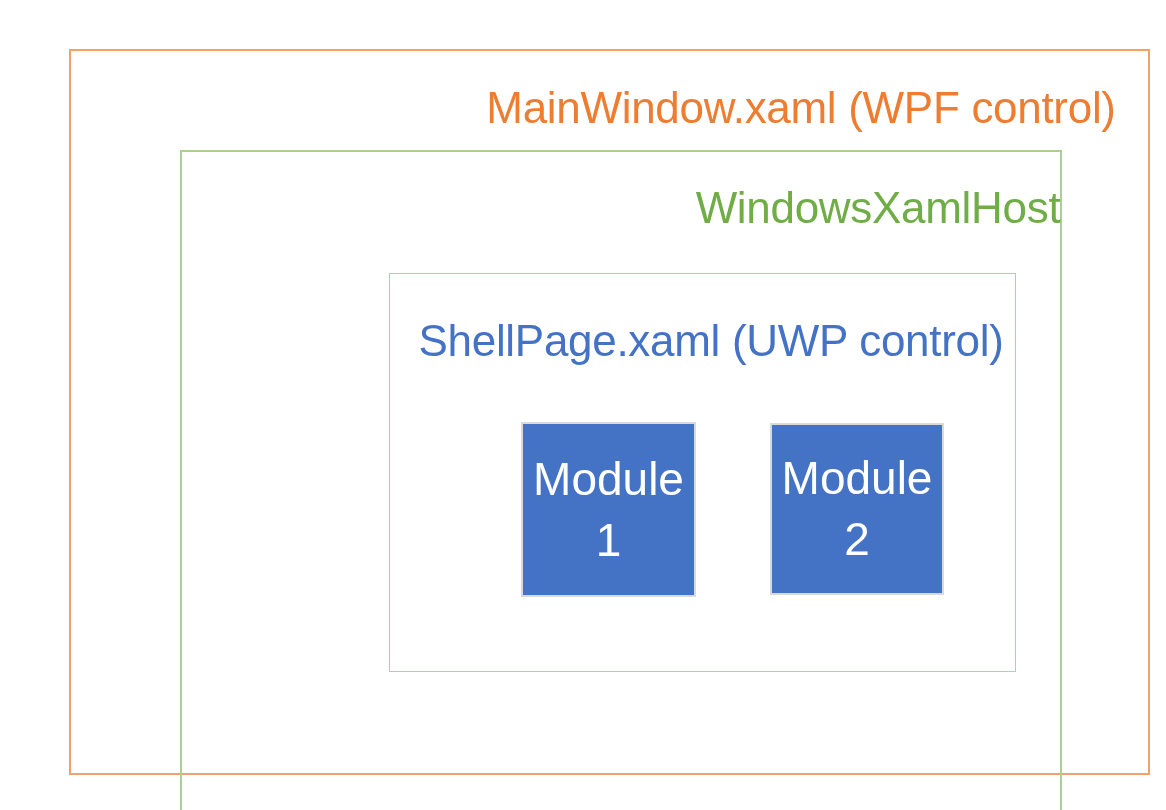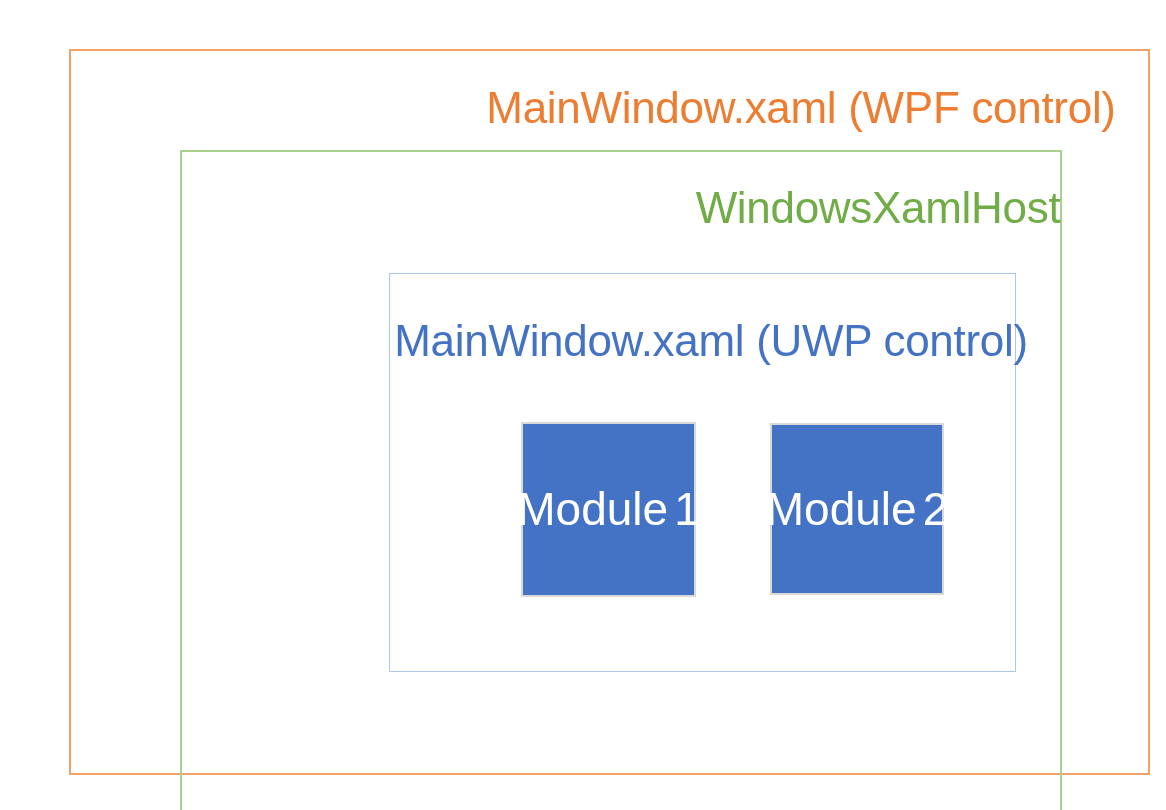--- a/index.html
+++ b/index.html
@@ -54,21 +54,21 @@
   .main-window-title { left: 727px; top: 54px; color: var(--main-window-text); }
   .xaml-host-title   { left: 693px; top: 53px; color: var(--xaml-host-text); }
   .shell-page-title  { left: 318px; top: 64px; color: var(--shell-page-text); }
 
   .module-box {
     position: absolute;
     background: var(--module-fill);
     border: 2px solid var(--module-border);
     color: var(--module-text);
     display: flex;
-    flex-direction: row;
+    flex-direction: column;
     align-items: center;
     justify-content: center;
     font-size: 46px;
     line-height: 55px;
     text-align: center;
   }
   .module-1-box { left: 128px; top: 145px; width: 175px; height: 175px; }
   .module-2-box { left: 377px; top: 146px; width: 174px; height: 172px; }
 </style>
 </head>
@@ -76,21 +76,21 @@
 
 <div class="canvas">
 
   <div class="box main-window-box">
     <div class="box-title main-window-title">MainWindow.xaml (WPF control)</div>
 
     <div class="box xaml-host-box">
       <div class="box-title xaml-host-title">WindowsXamlHost</div>
 
       <div class="box shell-page-box">
-        <div class="box-title shell-page-title">MainWindow.xaml (UWP control)</div>
+        <div class="box-title shell-page-title">ShellPage.xaml (UWP control)</div>
 
         <div class="module-box module-1-box">
           <span>Module</span>
           <span>1</span>
         </div>
 
         <div class="module-box module-2-box">
           <span>Module</span>
           <span>2</span>
         </div>

